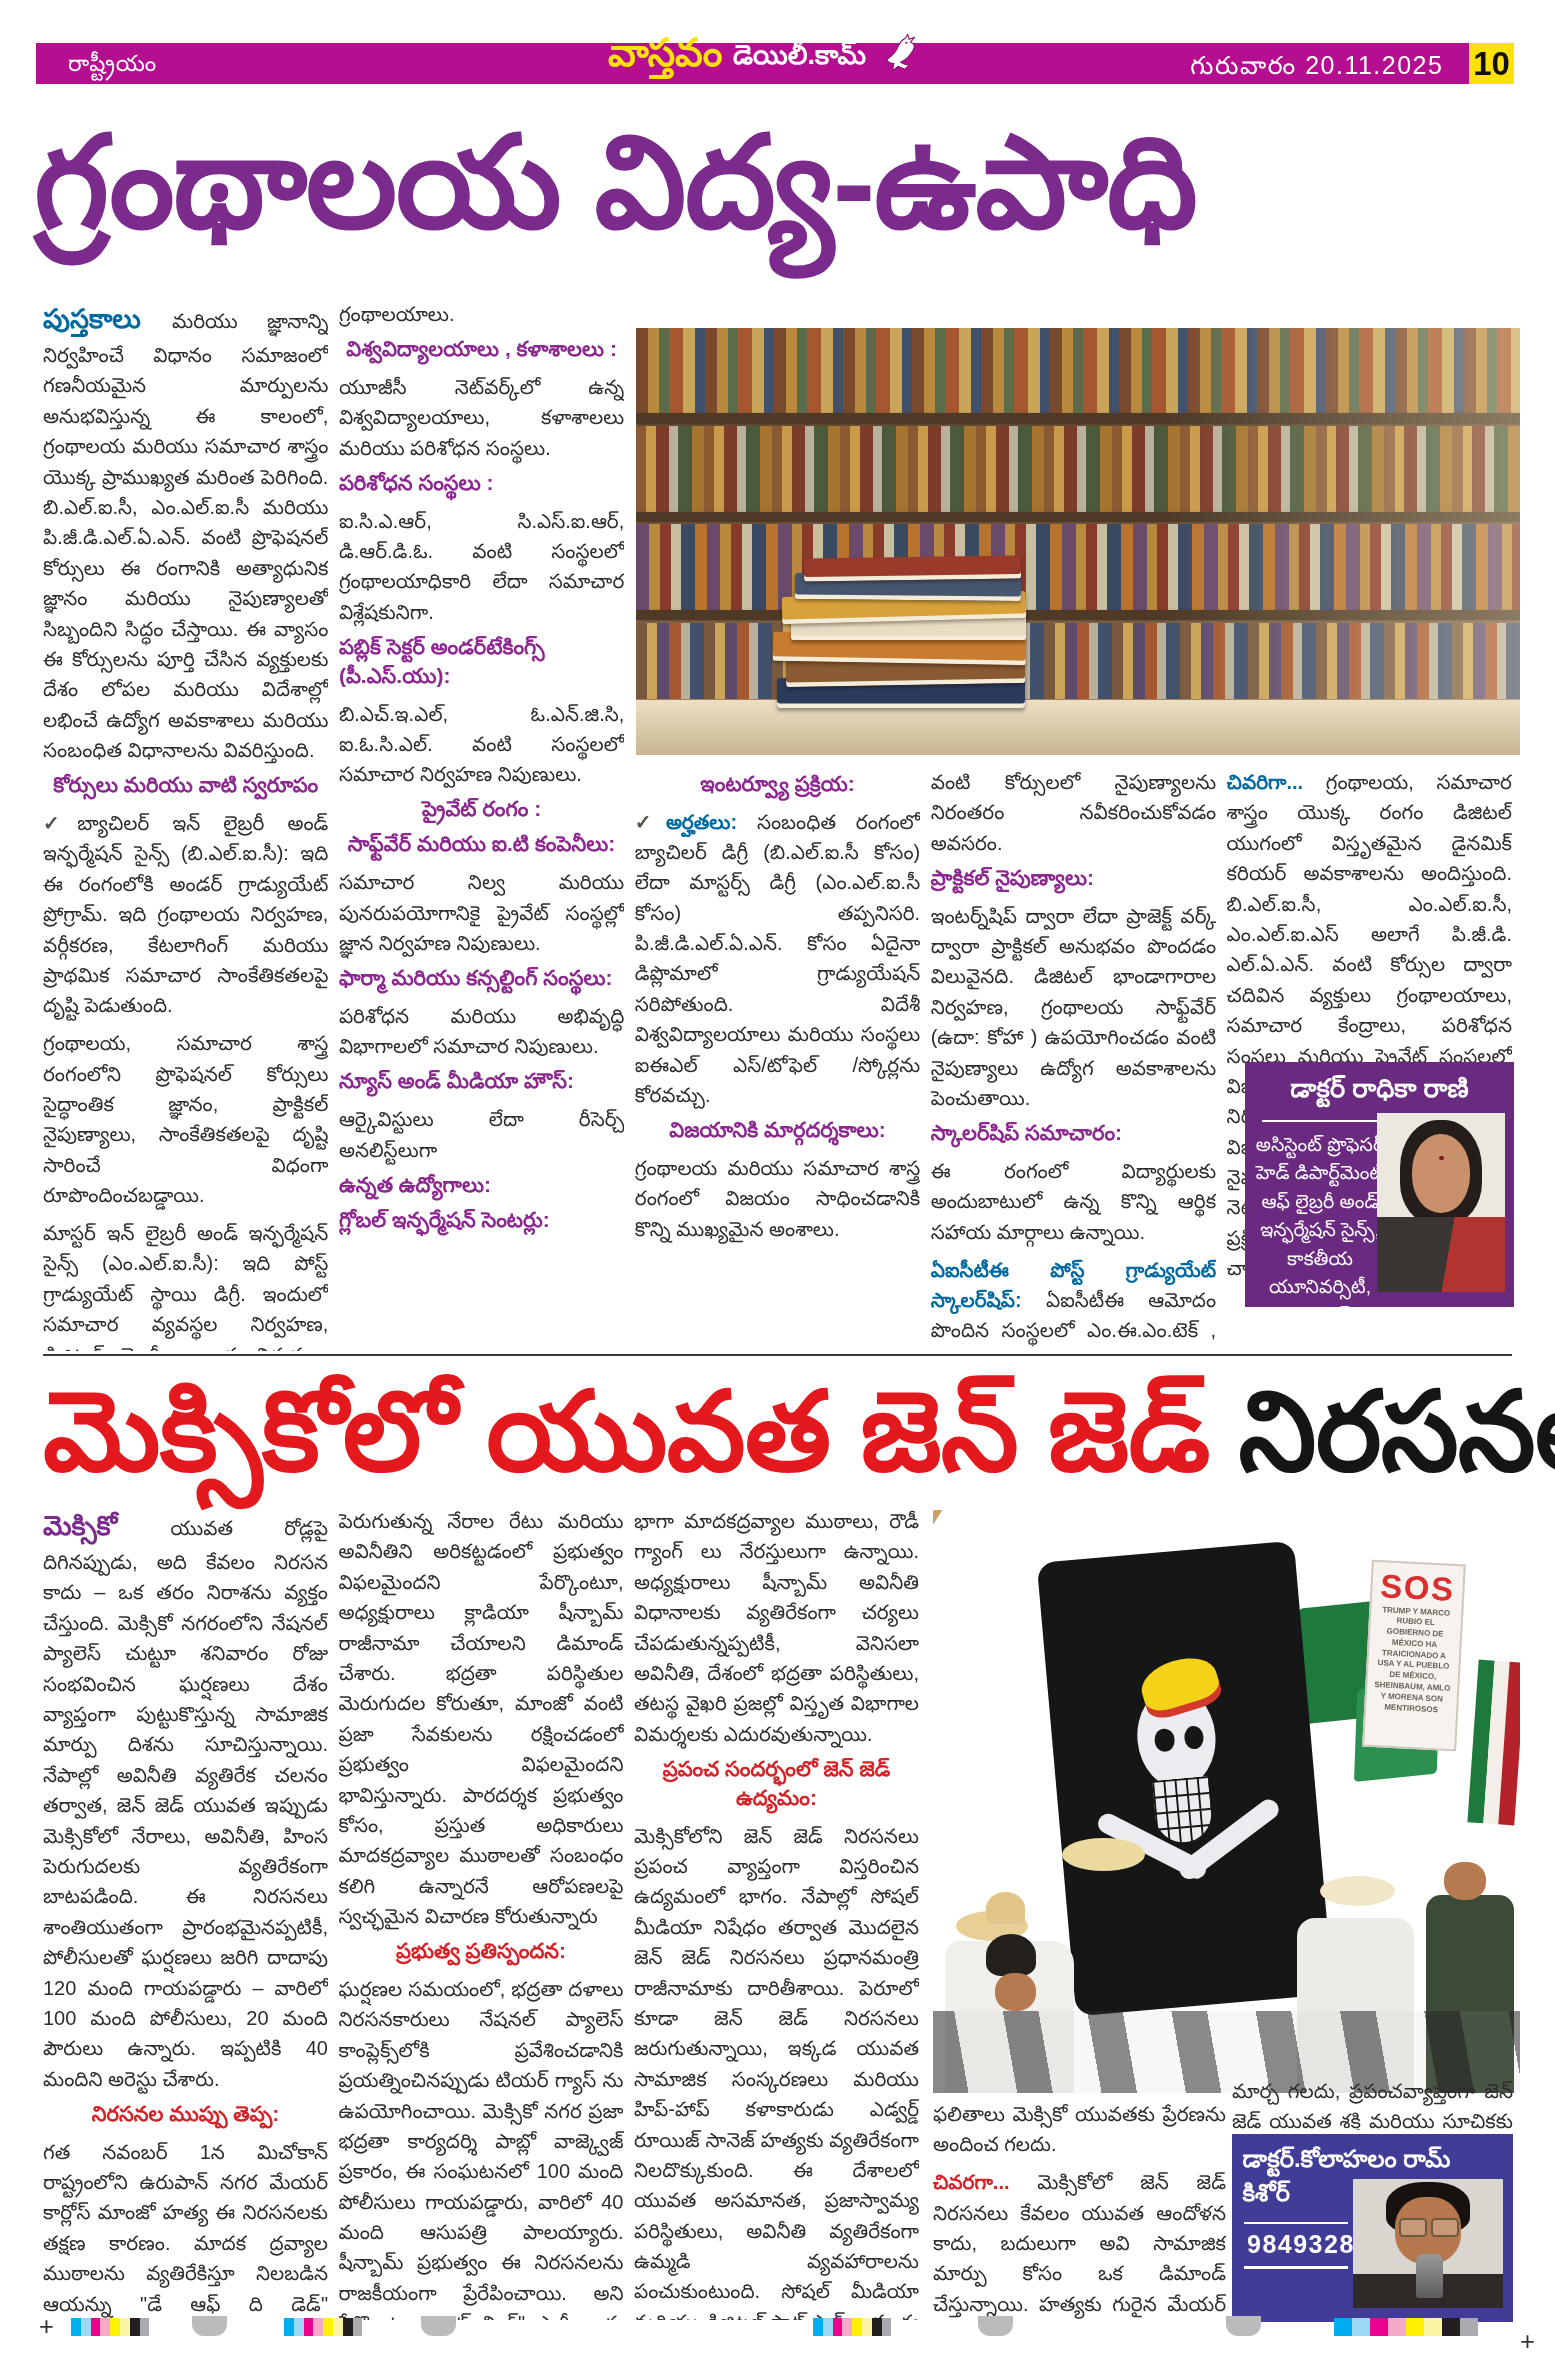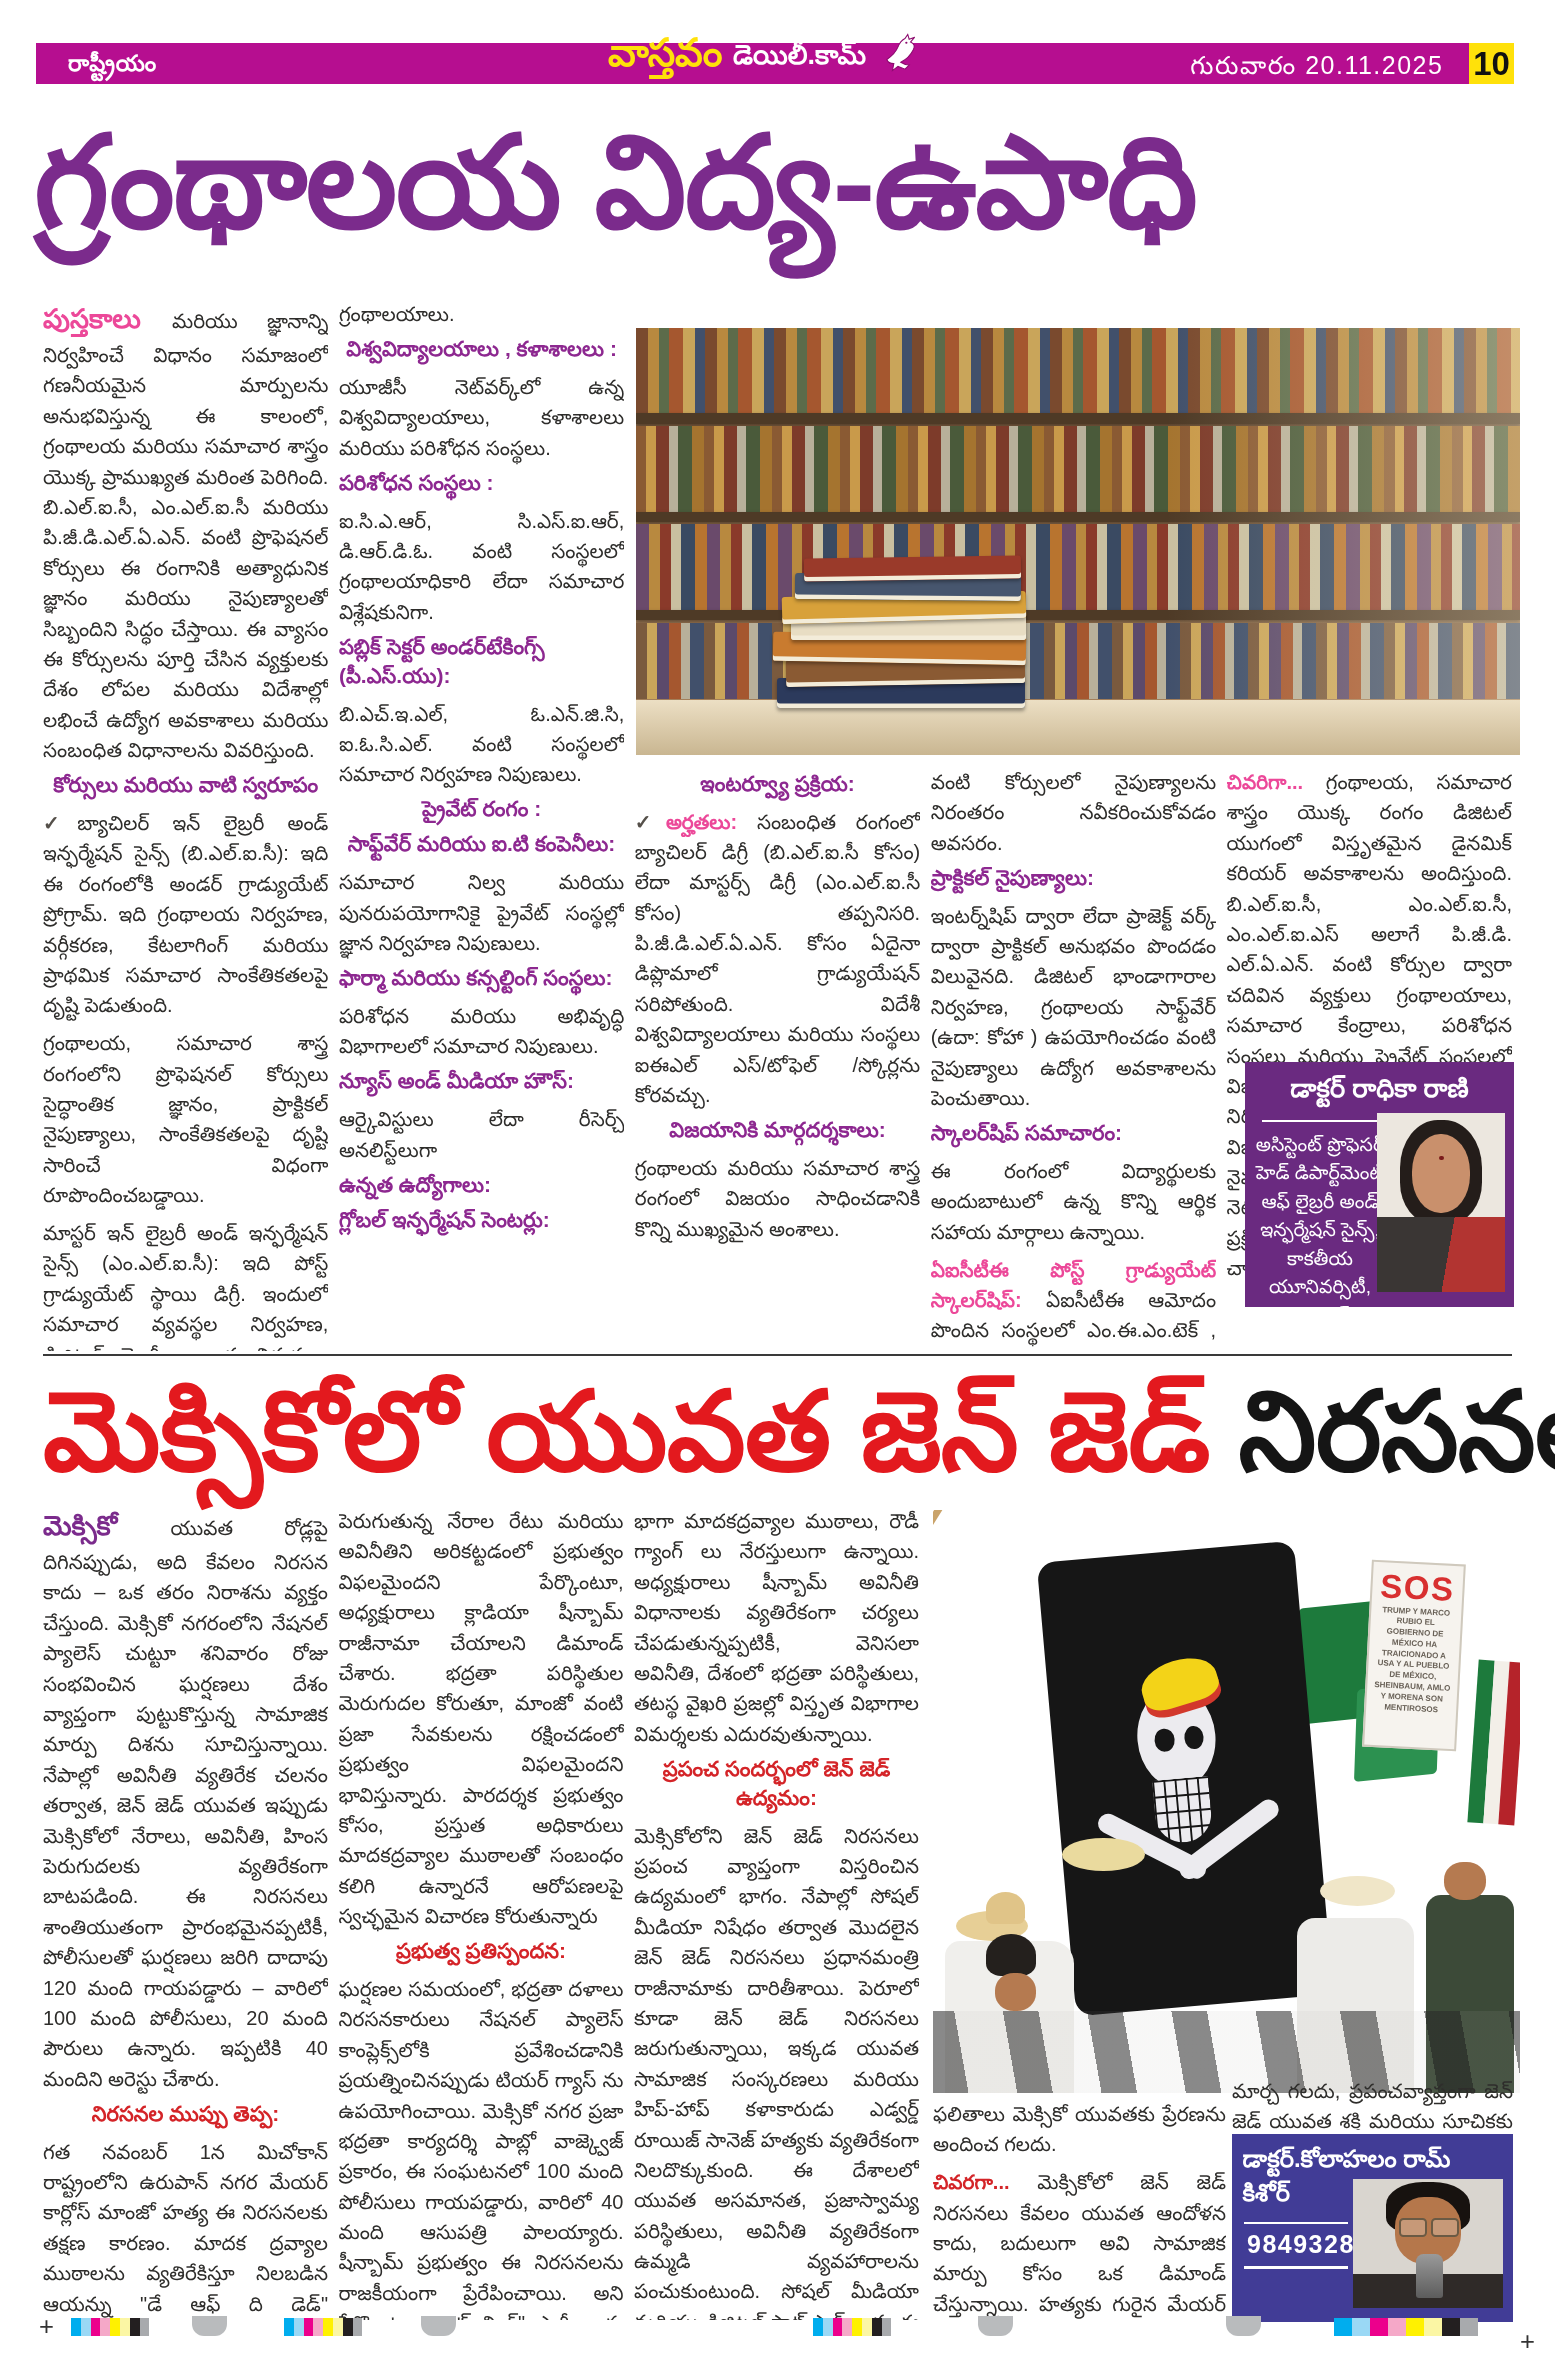--- a/index.html
+++ b/index.html
@@ -1,20 +1,20 @@
 <!DOCTYPE html>
 <html style="font-size:12px"><head>
 <meta charset="utf-8">
 <style>
   html,body{margin:0;padding:0;background:#e9e9e9;}
   .page{position:relative;width:1555px;height:2377px;background:#ffffff;overflow:hidden;
         font-family:"Liberation Sans", sans-serif;color:#2e2d2b;}
   
   .topbar{position:absolute;left:36px;top:43px;width:1433px;height:41px;background:#b60e90;}
-  .topbar .section{position:absolute;left:32px;top:7.5px;font-size:22.6px;font-weight:bold;color:#fff;letter-spacing:0.8px;}
+  .topbar .section{position:absolute;left:32px;top:7.5px;font-size:22.6px;font-weight:normal;color:#fff;letter-spacing:0.8px;}
   .brand{position:absolute;left:572px;top:-10.5px;display:flex;align-items:flex-end;gap:10.5px;}
   .brand-main{font-size:39px;font-weight:800;color:#ffe10a;line-height:1;}
   .brand-suffix{font-size:27px;font-weight:bold;color:#ffffff;line-height:1.15;}
   .dove{width:42px;height:39px;}
   .topbar .edate{position:absolute;right:25.6px;top:7.5px;font-size:25px;color:#fff;letter-spacing:1.5px;}
   .pagenum{position:absolute;left:1469px;top:43px;width:45px;height:41px;background:#ffe10a;color:#111;
            font-size:33px;font-weight:bold;display:flex;align-items:center;justify-content:center;}
   
   .headline1{position:absolute;left:34px;top:105px;width:1475px;margin:0;font-size:129px;line-height:1.2;
              font-weight:800;color:#7b2b8c;letter-spacing:-1.5px;white-space:nowrap;}
@@ -24,21 +24,21 @@
   .headline2 .blk{color:#151515;margin-left:29px;}
   
   .article{position:absolute;left:43px;width:1469px;}
   .article1{top:299px;height:1052px;}
   .article2{top:1506px;height:814px;}
   .cols{position:absolute;left:0;top:0;width:100%;height:100%;display:grid;grid-template-columns:repeat(5,1fr);gap:10.5px;}
   .cols2{grid-template-columns:285px 285px 285px;width:877px;}
   .col{overflow:hidden;height:100%;}
   .pad-img{padding-top:468px;box-sizing:border-box;}
   .para{font-size:20px;line-height:1.52;text-align:justify;margin:0 0 7.5px 0;}
-  .para .lead{font-weight:bold;color:#ec4899;}
+  .para .lead{font-weight:bold;color:#0369a1;}
   .para .drop{font-size:27px;}
   .bullet::before{content:"\2713 ";color:#55504a;font-weight:bold;}
   .subhead{font-size:21px;font-weight:bold;color:#8d2890;margin:4.5px 0 6px 0;}
   .subhead.center{text-align:center;}
   .article2 .subhead,.caption-col .subhead{color:#d42428;}
   .article2 .para .lead{color:#7b2b8c;}
   .caption-col .para .lead{color:#d42428;font-weight:bold;}
   .divider{position:absolute;left:43px;top:1354px;width:1469px;height:1.5px;background:#3a3a3a;}
   
   .photo{position:absolute;overflow:hidden;}

